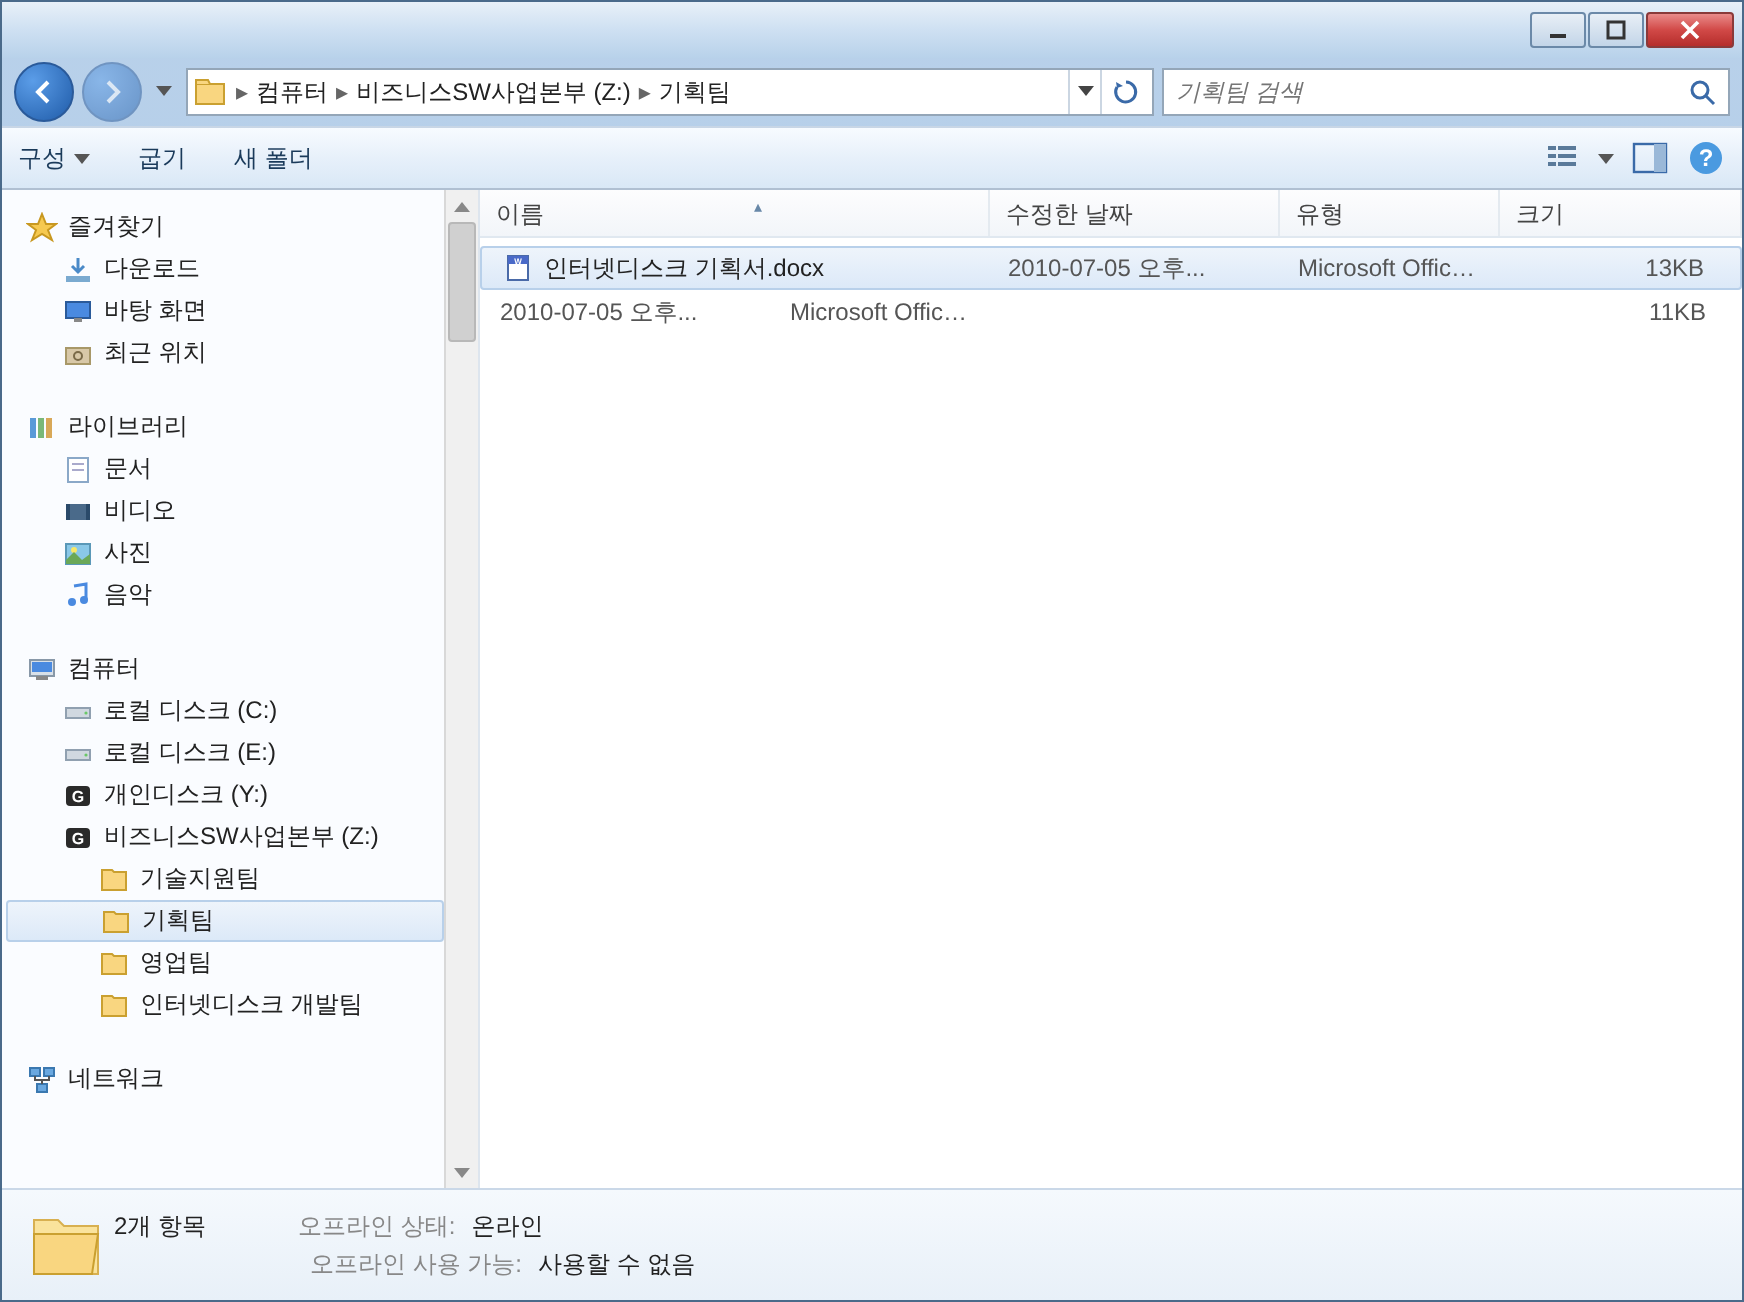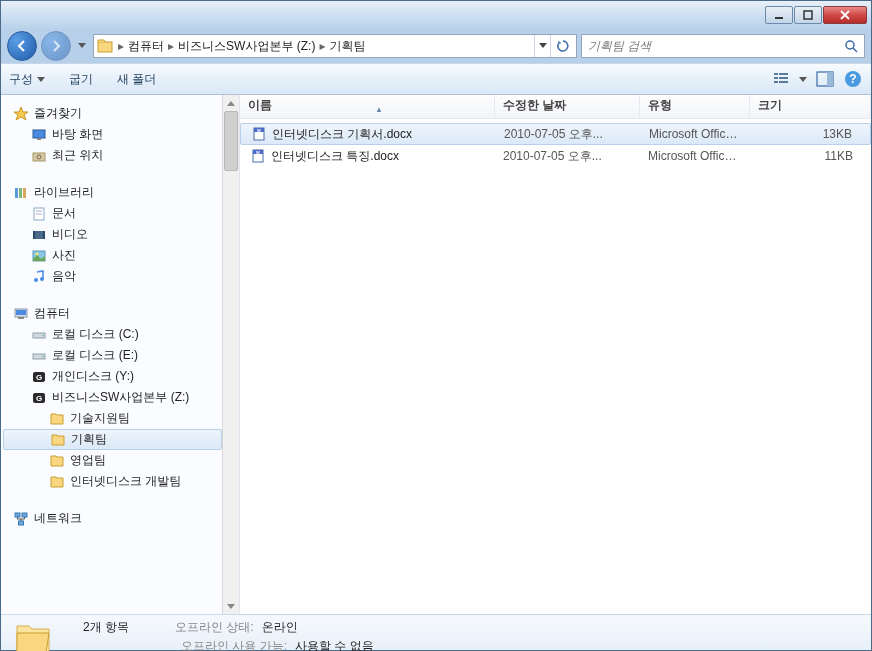--- a/index.html
+++ b/index.html
@@ -47,38 +47,38 @@
     .tree-group { margin-bottom: 16px; }
     .tree-item { display: flex; align-items: center; padding: 2px 4px; font-size: 12px; color: #222; gap: 5px; white-space: nowrap; }
     .tree-item.root { padding-left: 10px; }
     .tree-item.child { padding-left: 28px; }
     .tree-item.grandchild { padding-left: 46px; }
     .tree-item.selected { background: linear-gradient(to bottom, #eef4fb, #dce9f8); border: 1px solid #b8d0ea; border-radius: 2px; padding-top:1px; padding-bottom:1px; }
     .tree-icon { width: 16px; height: 16px; display:flex; align-items:center; justify-content:center; }
     
     .main { flex: 1; display: flex; flex-direction: column; }
     .list-header { height: 24px; display: flex; align-items: center; border-bottom: 1px solid #e0e8f0; background: linear-gradient(to bottom, #fdfdfe, #f2f5f9); font-size: 12px; color: #444; }
-    .lh-col { padding: 4px 8px; border-right: 1px solid #e4eaf0; height: 100%; display: flex; align-items: flex-end; font-weight: bold; }
+    .lh-col { padding: 4px 8px; border-right: 1px solid #e4eaf0; height: 100%; display: flex; align-items: flex-start; }
     .lh-col.name { flex: 0 0 255px; } 
     .lh-col.date { flex: 0 0 145px; }
     .lh-col.type { flex: 0 0 110px; }
     .lh-col.size { flex: 1; }
     .sort-arrow { margin: 0 auto; color: #6888a8; font-size: 8px; }
     
     .list-body { flex: 1; padding: 4px 0; }
     .file-row { display: flex; align-items: center; height: 22px; font-size: 12px; color: #222; padding: 0 2px; }
     .file-row.selected { background: linear-gradient(to bottom, #eef4fb, #dce9f8); border: 1px solid #b8d0ea; border-radius: 2px; }
     .fc { padding: 0 8px; overflow: hidden; text-overflow: ellipsis; white-space: nowrap; }
     .fc.name { flex: 0 0 253px; display:flex; align-items:center; gap:5px; }
     .fc.date { flex: 0 0 145px; color:#555;}
     .fc.type { flex: 0 0 110px; color:#555;}
     .fc.size { flex: 1; text-align: right; padding-right: 16px; color:#555;}
     .file-icon { width:16px; height:16px; }
     
-    .status-bar { height: 36px; background: linear-gradient(to bottom, #f5f9fd, #e8f0f8); border-top: 1px solid #cad8e8; display: flex; padding: 4px 12px; gap: 30px; }
+    .status-bar { height: 56px; background: linear-gradient(to bottom, #f5f9fd, #e8f0f8); border-top: 1px solid #cad8e8; display: flex; align-items: center; padding: 4px 12px; gap: 4px; }
     .status-folder-icon { width: 40px; height: 40px; }
     .status-text { display: flex; flex-direction: column; gap: 2px; font-size: 12px; }
     .status-row { display: flex; gap: 8px; }
     .status-label { color: #555; }
     .status-label.dim { color: #888; }
     .status-val { color: #222; }
   </style>
 </head>
 <body>
 
@@ -212,20 +212,29 @@
             <span class="tree-icon">
                 <svg viewBox="0 0 16 16">
                   <path d="M8 1 L10 6 L15 6 L11 9 L13 14 L8 11 L3 14 L5 9 L1 6 L6 6 Z" fill="#f6c950" stroke="#c89820"></path>
                 </svg>
               </span>
             <span>즐겨찾기</span>
           </div>
           <div class="tree-item child">
             <span class="tree-icon">
                 <svg viewBox="0 0 16 16">
+                  <rect x="2" y="11" width="12" height="3" fill="#7aaad0"></rect>
+                  <path d="M8 2 L8 9 M5 6 L8 9 L11 6" stroke="#4a8ac8" stroke-width="1.5" fill="none"></path>
+                </svg>
+              </span>
+            <span>다운로드</span>
+          </div>
+          <div class="tree-item child">
+            <span class="tree-icon">
+                <svg viewBox="0 0 16 16">
                   <rect x="2" y="3" width="12" height="8" fill="#4a8ae0" stroke="#2a5a9a"></rect>
                   <rect x="6" y="11" width="4" height="2" fill="#888"></rect>
                 </svg>
               </span>
             <span>바탕 화면</span>
           </div>
           <div class="tree-item child">
             <span class="tree-icon">
                 <svg viewBox="0 0 16 16">
                   <rect x="2" y="5" width="12" height="8" fill="#d8c8a8" stroke="#a89868"></rect>
@@ -425,30 +434,20 @@
                   <text x="8" y="6" text-anchor="middle" fill="white" font-size="4" font-weight="bold">W</text>
                 </svg>
       </span>
       <span>인터넷디스크 기획서.docx</span>
     </div>
     <div class="fc date">2010-07-05 오후...</div>
     <div class="fc type">Microsoft Office ...</div>
     <div class="fc size">13KB</div>
   </div>
           <div class="file-row">
-    <div class="fc name">
-      <span class="file-icon">
-        <svg viewBox="0 0 16 16">
-                  <rect x="3" y="2" width="10" height="12" fill="white" stroke="#4a6aa8"></rect>
-                  <rect x="3" y="2" width="10" height="4" fill="#4a6ac8"></rect>
-                  <text x="8" y="6" text-anchor="middle" fill="white" font-size="4" font-weight="bold">W</text>
-                </svg>
-      </span>
-      <span>인터넷디스크 특징.docx</span>
-    </div>
     <div class="fc date">2010-07-05 오후...</div>
     <div class="fc type">Microsoft Office ...</div>
     <div class="fc size">11KB</div>
   </div>
         </div>
     </div>
   </div>
 
   <div class="status-bar">
     <div class="status-folder-icon">

